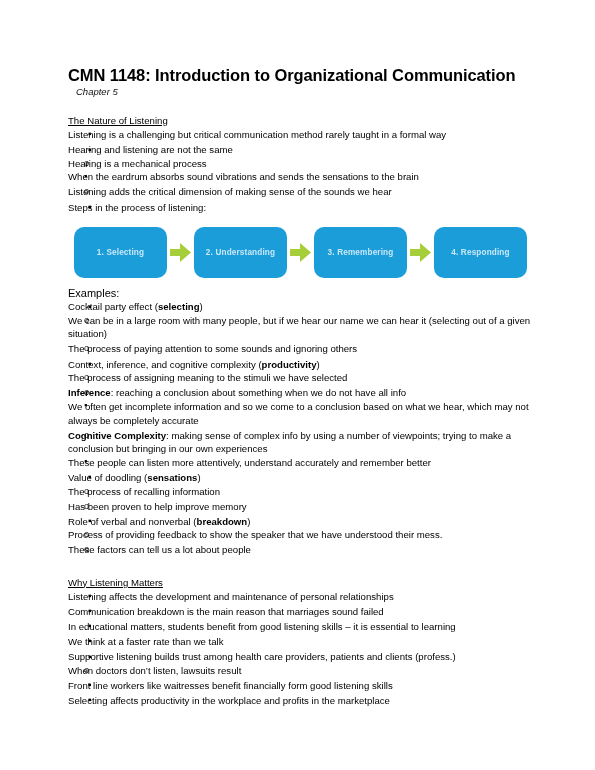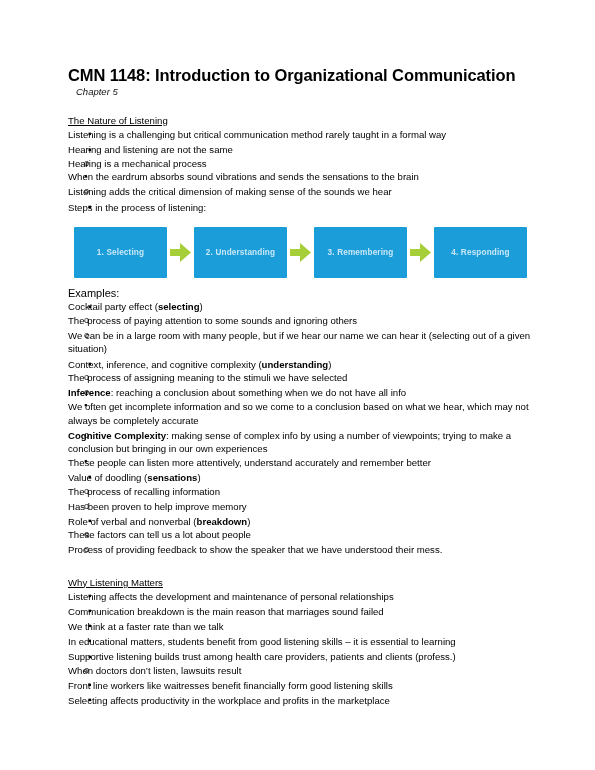--- a/index.html
+++ b/index.html
@@ -110,21 +110,21 @@
     position: relative;
     height: 58px;
     margin: 9px 0 6px 6px;
     display: flex;
     align-items: center;
   }
   .pbox {
     width: 93px;
     height: 51px;
     background: #1b9dd9;
-    border-radius: 1px;
+    border-radius: 10px;
     display: flex;
     align-items: center;
     justify-content: center;
     flex: 0 0 auto;
   }
   .pbox span {
     font-size: 8.2px;
     font-weight: bold;
     color: #c9e8f7;
     letter-spacing: 0.15px;
@@ -217,30 +217,30 @@
 
     
     <div class="plain-line">Examples:</div>
 
     <ul class="lvl l1">
 
       <li>
         <span>Cocktail party effect (</span><span class="bold">selecting</span><span>)</span>
         <ul class="lvl l2">
           <li>
+            <span>We can be in a large room with many people, but if we hear our name we can hear it (selecting out of a given situation)</span>
+          </li>
+          <li>
             <span>The process of paying attention to some sounds and ignoring others</span>
           </li>
-          <li>
-            <span>We can be in a large room with many people, but if we hear our name we can hear it (selecting out of a given situation)</span>
-          </li>
-        </ul>
-      </li>
-
-      <li>
-        <span>Context, inference, and cognitive complexity (</span><span class="bold">understanding</span><span>)</span>
+        </ul>
+      </li>
+
+      <li>
+        <span>Context, inference, and cognitive complexity (</span><span class="bold">productivity</span><span>)</span>
         <ul class="lvl l2">
           <li>
             <span>The process of assigning meaning to the stimuli we have selected</span>
           </li>
           <li>
             <span class="bold">Inference</span><span>:  reaching a conclusion about something when we do not have all info</span>
             <ul class="lvl l3">
               <li>
                 <span>We often get incomplete information and so we come to a conclusion based on what we hear, which may not always be completely accurate</span>
               </li>
@@ -266,44 +266,44 @@
           <li>
             <span>Has been proven to help improve memory</span>
           </li>
         </ul>
       </li>
 
       <li>
         <span>Role of verbal and nonverbal (</span><span class="bold">breakdown</span><span>)</span>
         <ul class="lvl l2">
           <li>
+            <span>Process of providing feedback to show the speaker that we have understood their mess.</span>
+          </li>
+          <li>
             <span>These factors can tell us a lot about people</span>
           </li>
-          <li>
-            <span>Process of providing feedback to show the speaker that we have understood their mess.</span>
-          </li>
         </ul>
       </li>
     </ul>
 
     
     <div class="section-heading">Why Listening Matters</div>
 
     <ul class="lvl l1">
       <li>
         <span>Listening affects the development and maintenance of personal relationships</span>
       </li>
       <li>
         <span>Communication breakdown is the main reason that marriages sound failed</span>
       </li>
       <li>
+        <span>In educational matters, students benefit from good listening skills – it is essential to learning</span>
+      </li>
+      <li>
         <span>We think at a faster rate than we talk</span>
-      </li>
-      <li>
-        <span>In educational matters, students benefit from good listening skills – it is essential to learning</span>
       </li>
       <li>
         <span>Supportive listening builds trust among health care providers, patients and clients (profess.)</span>
         <ul class="lvl l2">
           <li>
             <span>When doctors don’t listen, lawsuits result</span>
           </li>
         </ul>
       </li>
       <li>

